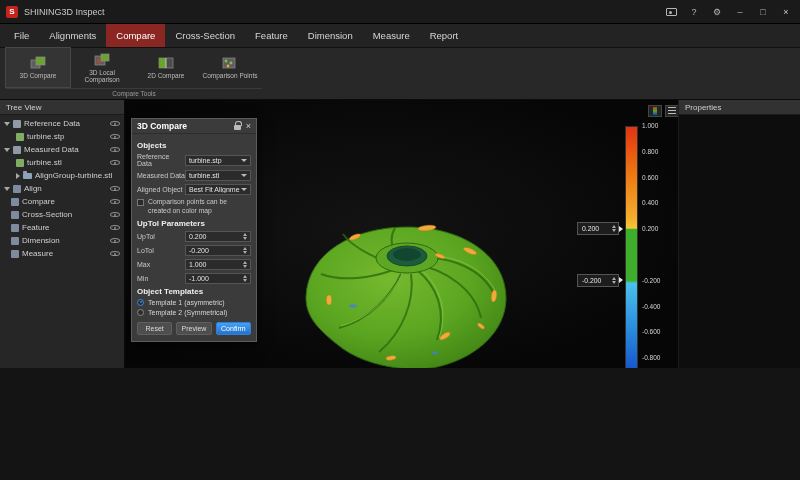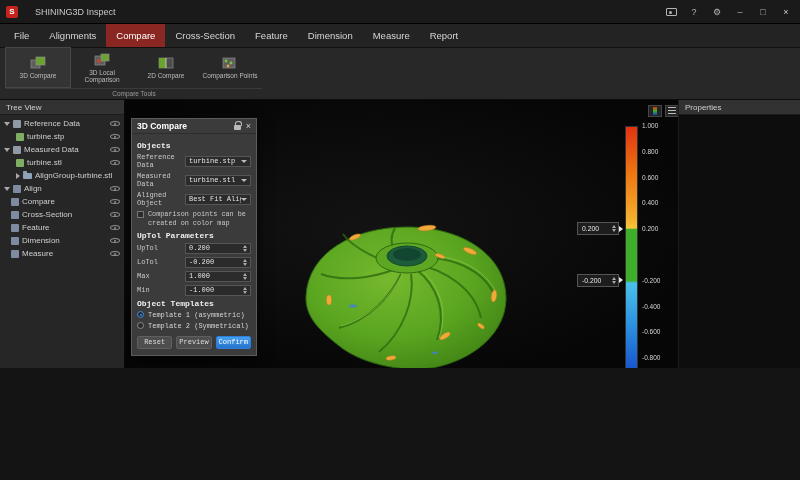--- a/index.html
+++ b/index.html
@@ -6,21 +6,21 @@
   html,body { width:800px; height:480px; overflow:hidden; background:#000;
     font-family:"Liberation Sans", sans-serif; }
   .app { position:relative; width:800px; height:480px; background:#141414; color:#ddd; }
 
   
   .titlebar { height:24px; background:#1a1a1a; display:flex; align-items:center;
     justify-content:space-between; padding:0 8px 0 6px; border-bottom:1px solid #000; }
   .tb-left { display:flex; align-items:center; }
   .logo { width:12px; height:12px; background:#c4241d; border-radius:2px; color:#fff;
     font-size:8px; font-weight:bold; display:flex; align-items:center; justify-content:center; }
-  .app-title { font-size:9px; color:#c8c8c8; margin-left:17px; }
+  .app-title { font-size:9px; color:#c8c8c8; margin-left:6px; }
   .tb-icons { display:flex; align-items:center; gap:11px; font-size:9px; color:#b5b5b5; }
   .tb-btn { min-width:12px; text-align:center; cursor:default; line-height:12px; }
   .cast { width:11px; height:8px; border:1px solid #b5b5b5; border-radius:1px; position:relative; }
   .cast::after { content:''; position:absolute; left:2px; bottom:1px; width:3px; height:3px;
     background:#b5b5b5; border-radius:50%; }
   .close-btn { color:#ccc; }
 
   
   .menubar { height:24px; background:#232323; display:flex; align-items:stretch;
     padding-left:4px; border-bottom:1px solid #101010; }
@@ -108,21 +108,21 @@
   
   .dialog { position:absolute; left:6px; top:18px; width:126px; background:#3b3b3b;
     border:1px solid #5c5c5c; box-shadow:0 4px 12px rgba(0,0,0,.65); z-index:5; }
   .dlg-header { height:15px; display:flex; align-items:center; gap:5px; padding:0 5px;
     border-bottom:1px solid #2d2d2d; }
   .dlg-title { font-size:8.5px; font-weight:bold; color:#fff; flex:1; }
   .lock { width:7px; height:5px; background:#bbb; border-radius:1px; position:relative; margin-top:2px; }
   .lock::before { content:''; position:absolute; top:-4px; left:1px; width:5px; height:4px;
     border:1px solid #bbb; border-bottom:none; border-radius:3px 3px 0 0; }
   .dlg-close { font-size:9px; color:#ccc; line-height:9px; }
-  .dlg-body { padding:4px 5px 6px;font-family:Liberation Mono, monospace; }
+  .dlg-body { padding:4px 5px 6px; }
   .sec-title { font-size:8px; font-weight:bold; color:#eee; margin:3px 0 3px; }
   .frow { display:flex; align-items:center; margin-bottom:3px; }
   .flabel { width:48px; color:#c9c9c9; font-size:7px; flex:none; }
   .fctrl { flex:1; height:11px; background:#2b2b2b; border:1px solid #555;
     display:flex; align-items:center; padding:0 3px; color:#e4e4e4; font-size:7px; min-width:0; }
   .fctrl .val { overflow:hidden; white-space:nowrap; }
   .dd-caret { width:0; height:0; border-left:3px solid transparent; border-right:3px solid transparent;
     border-top:3.5px solid #bbb; margin-left:auto; flex:none; }
   .chk-row { display:flex; gap:4px; margin:2px 0 3px; color:#c9c9c9; font-size:6.8px; line-height:1.3; }
   .chk { width:7px; height:7px; border:1px solid #777; background:#2b2b2b; flex:none; margin-top:1px; }

